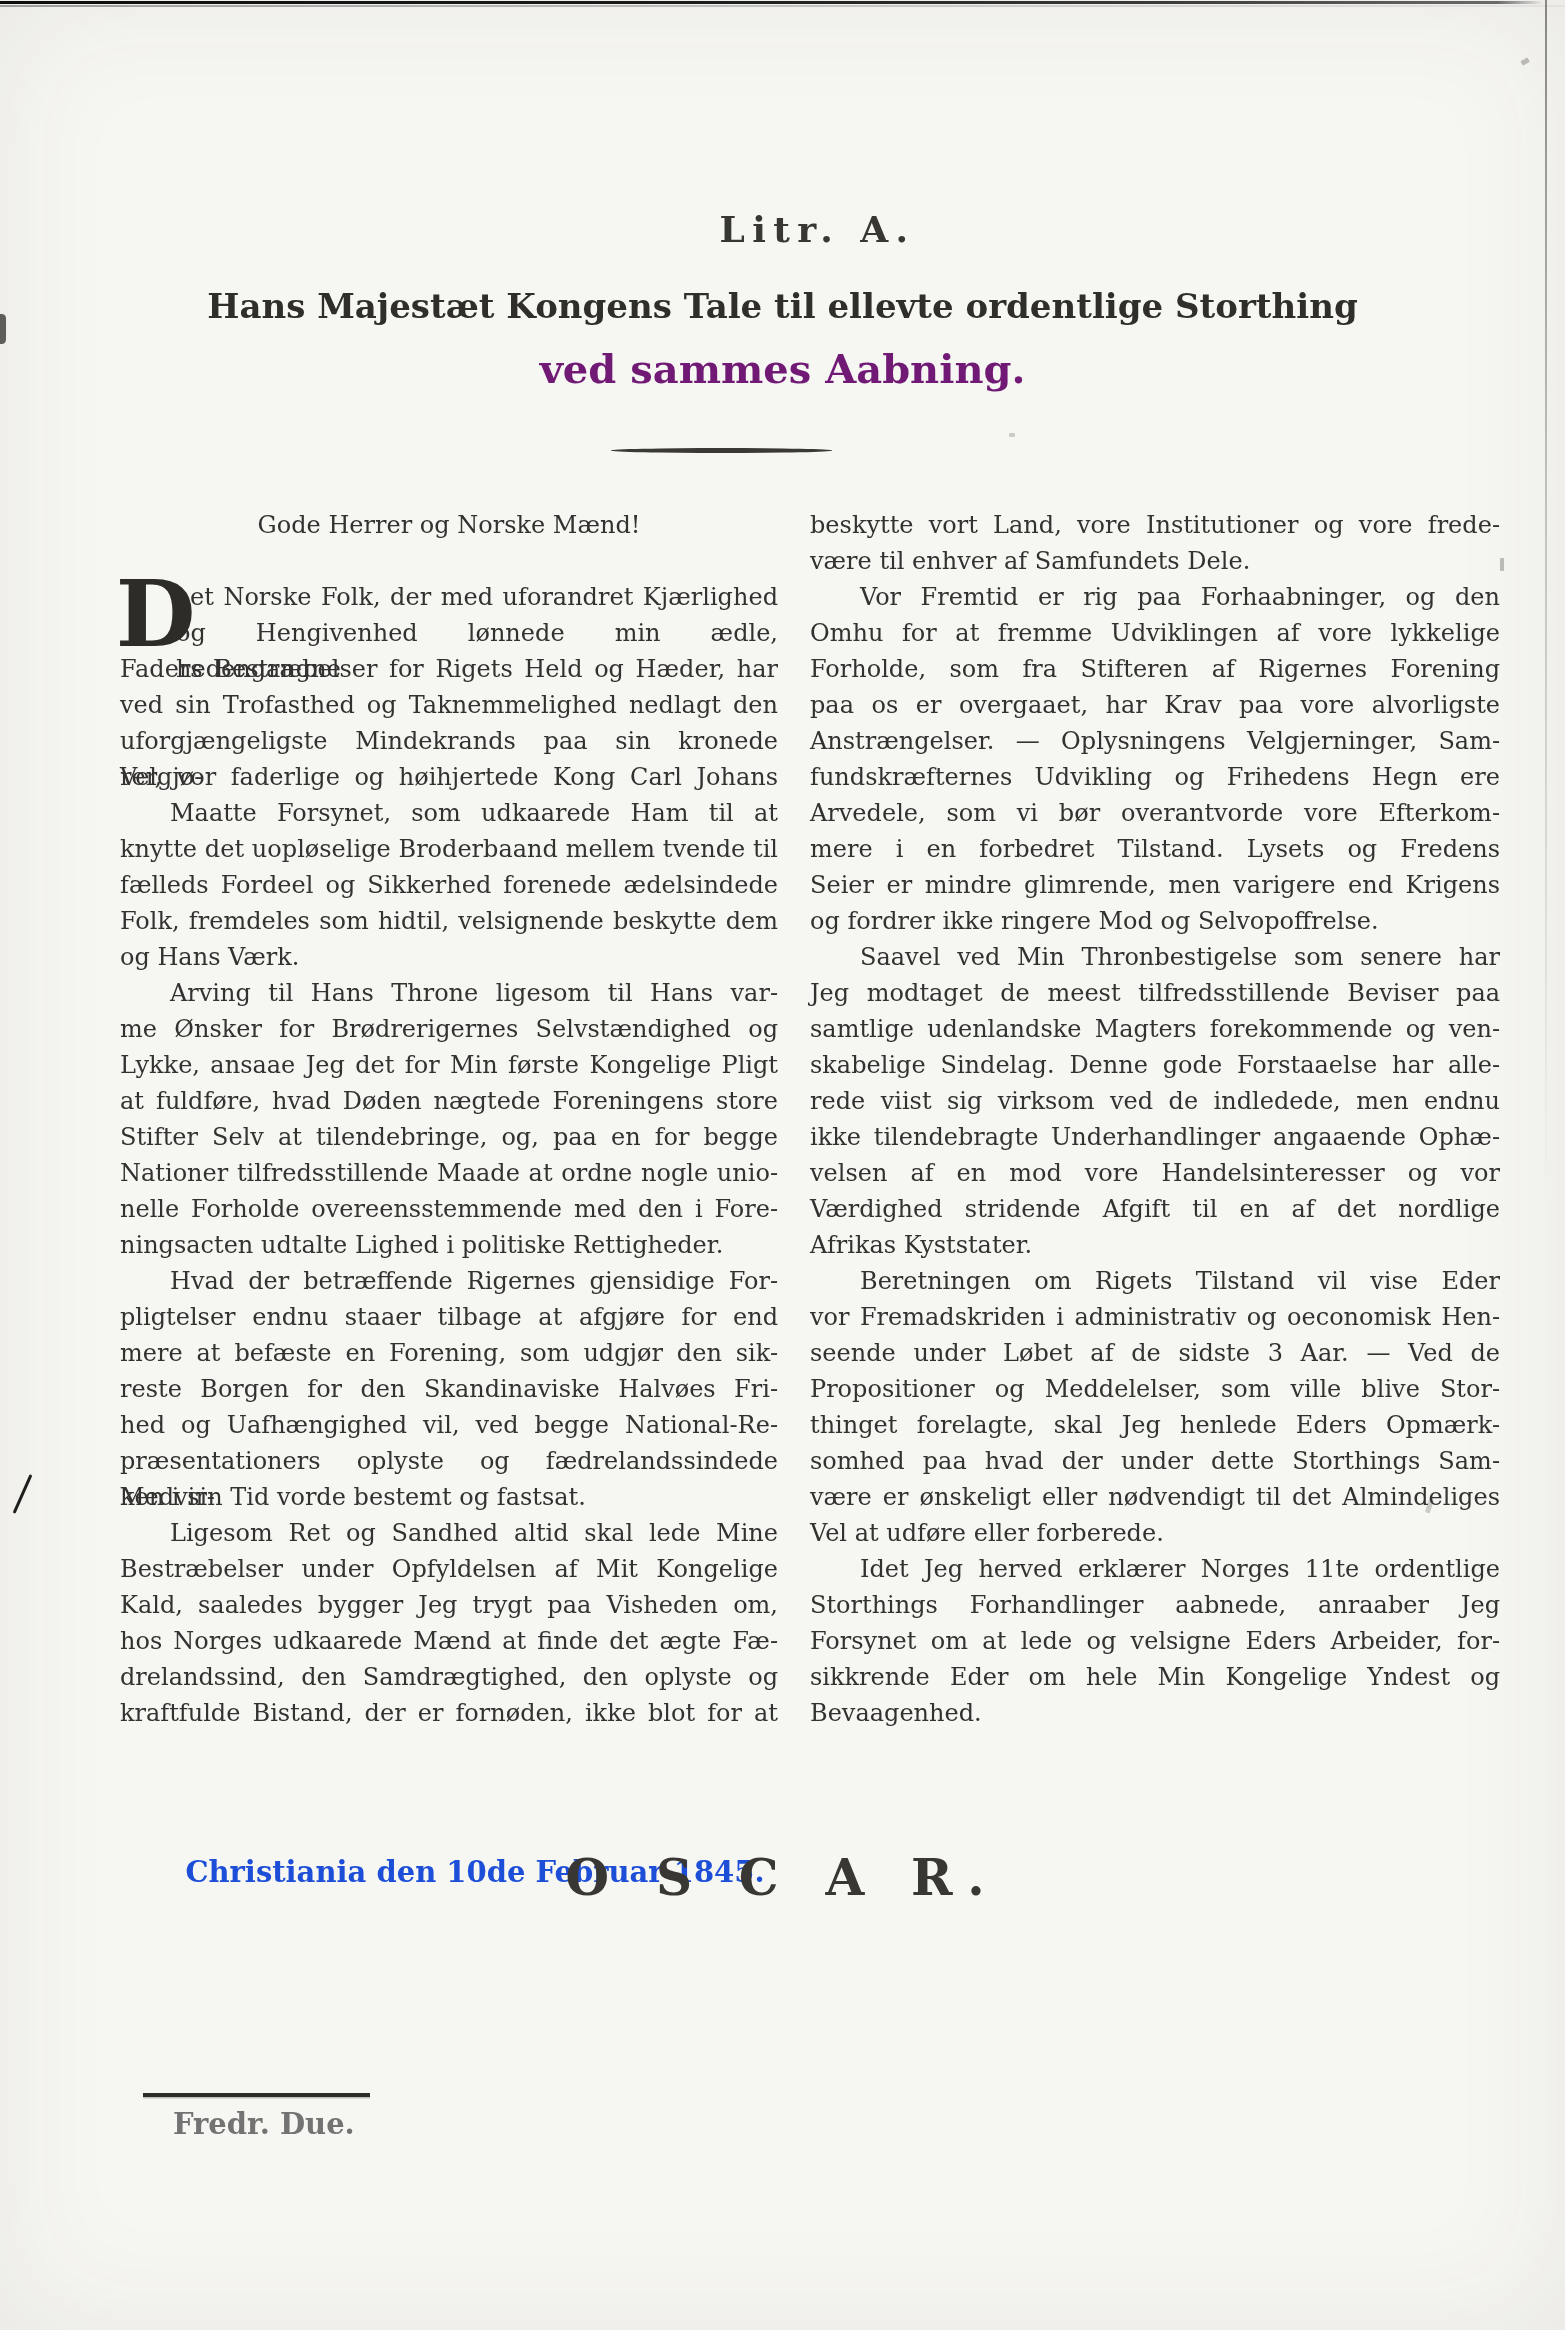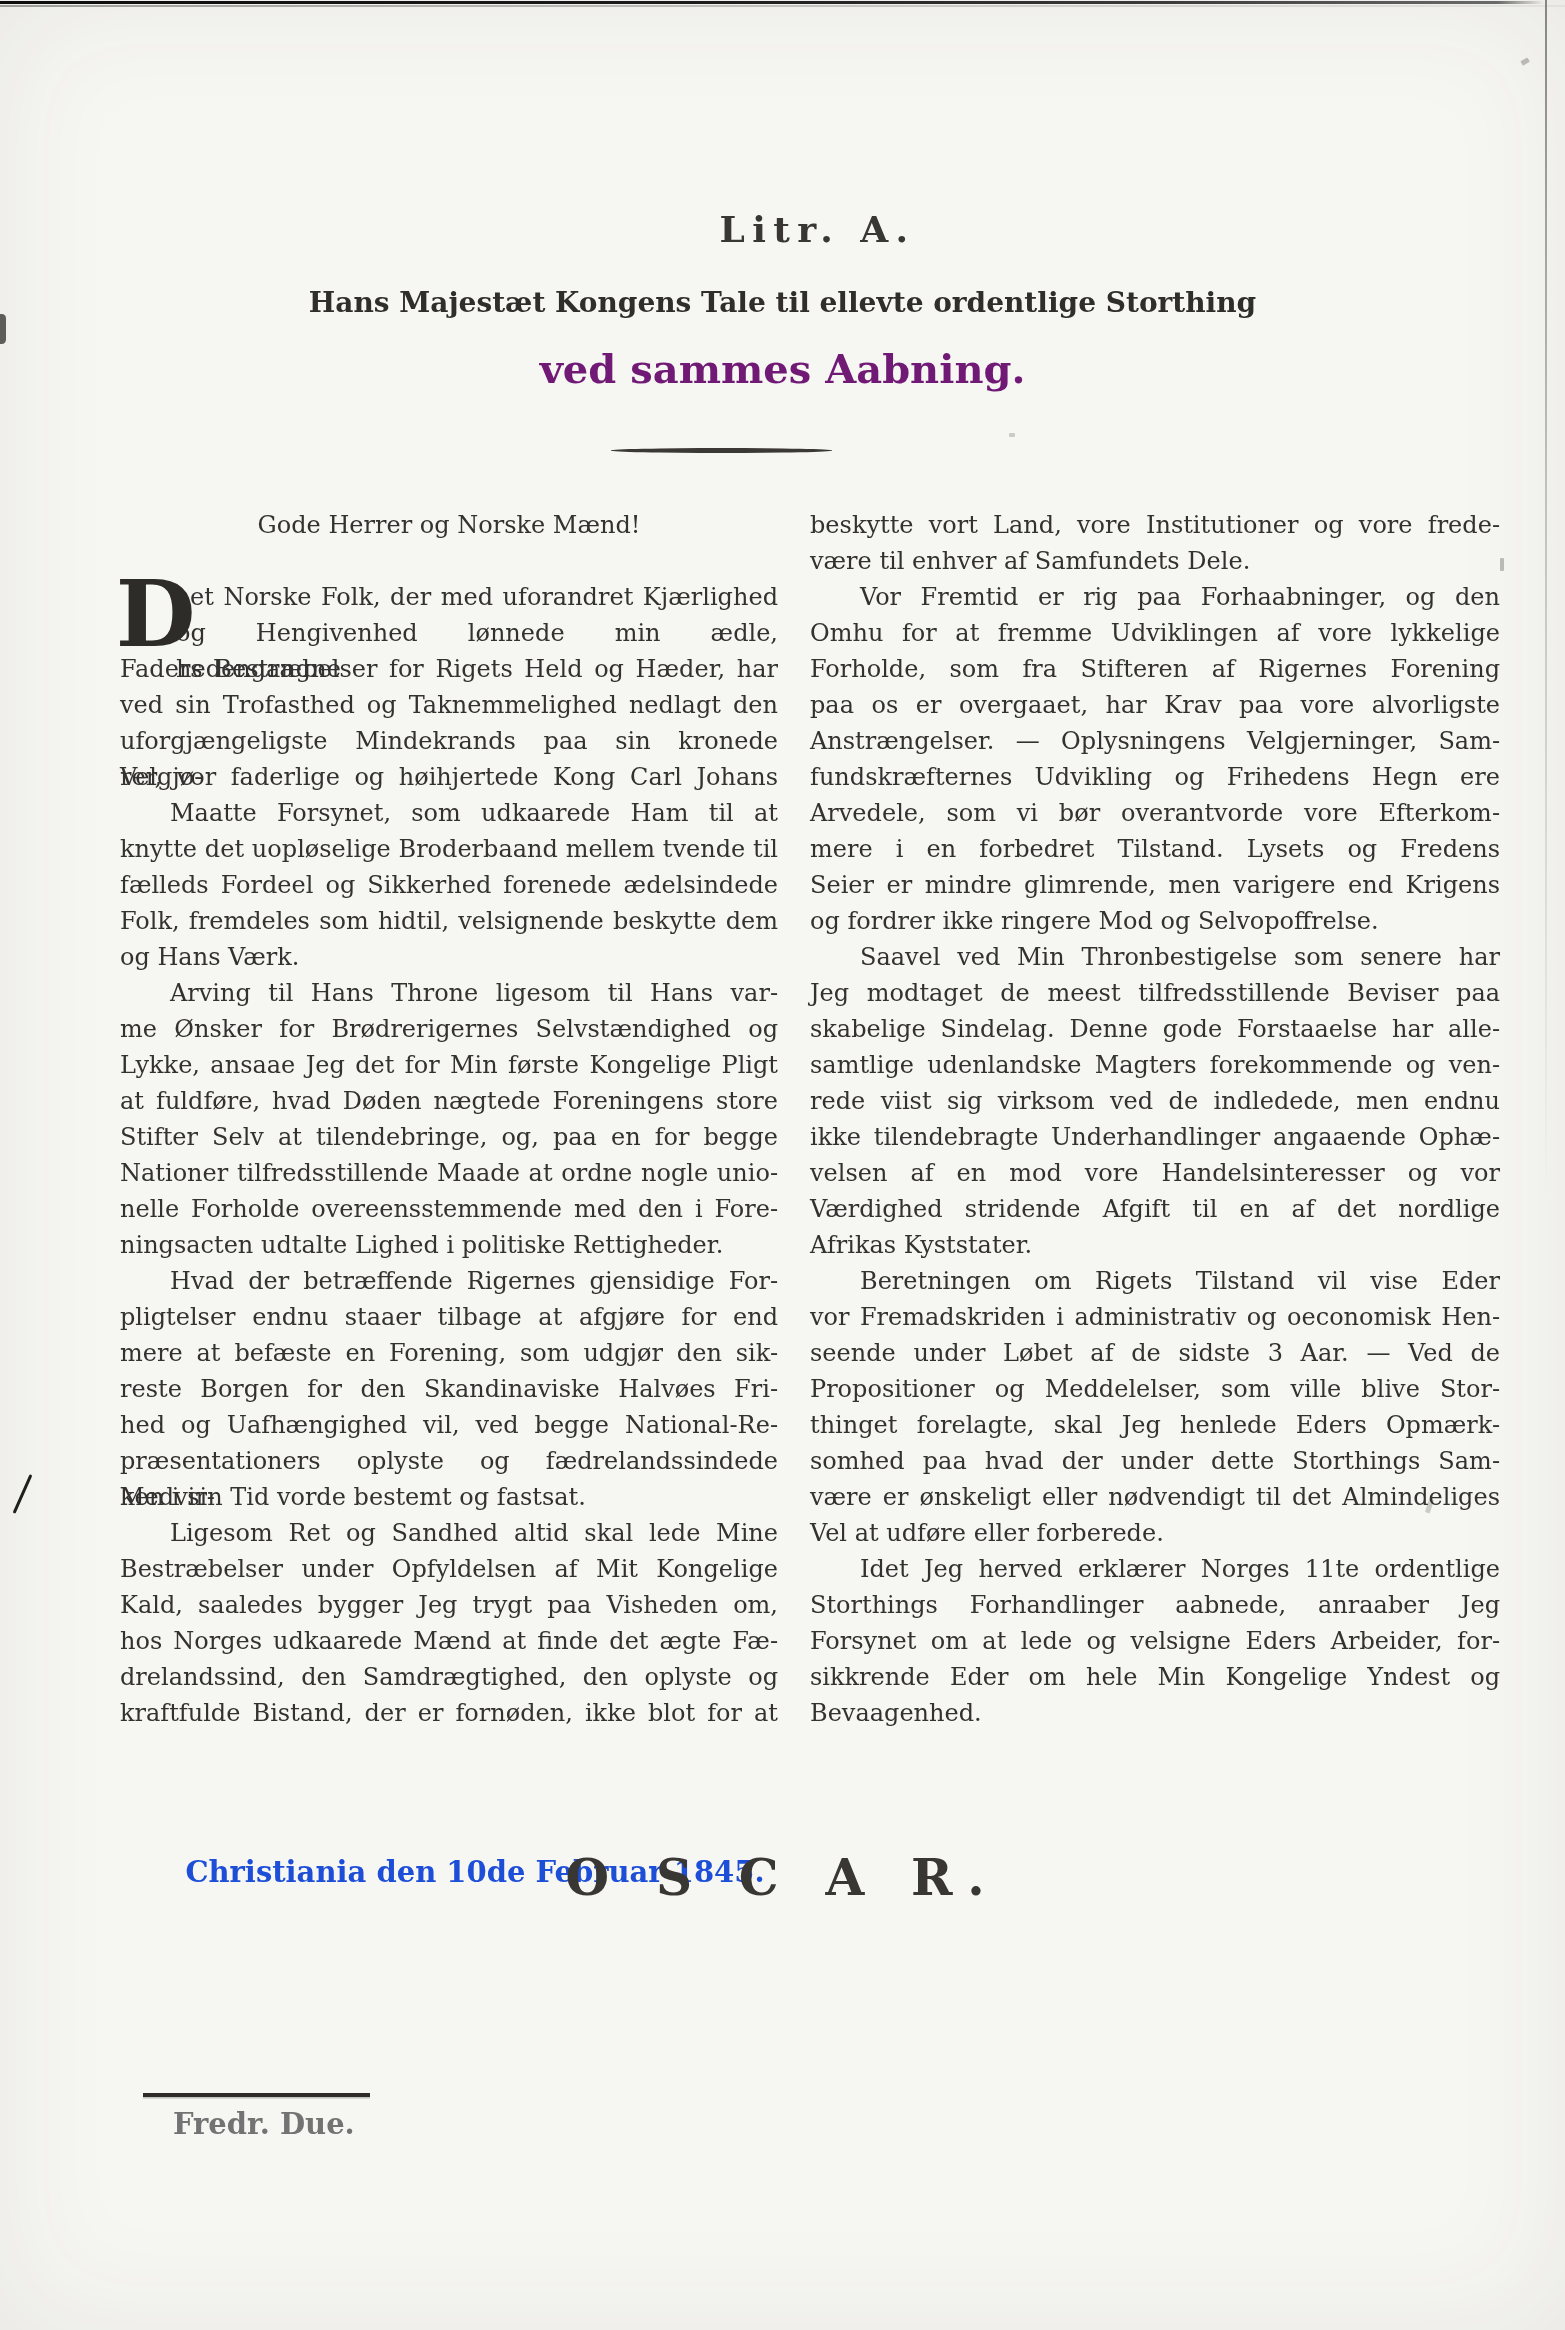--- a/index.html
+++ b/index.html
@@ -42,21 +42,21 @@
   .speck.s4 { left: 1009px; top: 433px; width: 6.3px; height: 3.7px; opacity: 0.4; }
 
   
   .litr {
     position: absolute; top: 208px; left: 0; width: 100%;
     text-align: center; font-size: 36px; font-weight: bold;
     letter-spacing: 7.4px; color: #393733; padding-left: 35px;
   }
   .title-l1 {
     position: absolute; top: 286px; left: 0; width: 100%;
-    text-align: center; font-size: 28px; font-weight: bold; color: #302e2b;
+    text-align: center; font-size: 34px; font-weight: bold; color: #302e2b;
     white-space: nowrap;
   }
   .title-l2 {
     position: absolute; top: 345px; left: 0; width: 100%;
     text-align: center; font-size: 40px; font-weight: bold; color: #701a75;
   }
   .heading-divider {
     position: absolute; top: 448px; left: 611px; width: 221px; height: 4.7px;
     background: #3b3936; border-radius: 50%;
   }
@@ -186,22 +186,22 @@
         <div class="line just">Anstrængelser. — Oplysningens Velgjerninger, Sam-</div>
         <div class="line just">fundskræfternes Udvikling og Frihedens Hegn ere</div>
         <div class="line just">Arvedele, som vi bør overantvorde vore Efterkom-</div>
         <div class="line just">mere i en forbedret Tilstand.  Lysets og Fredens</div>
         <div class="line just">Seier er mindre glimrende, men varigere end Krigens</div>
         <div class="line endline">og fordrer ikke ringere Mod og Selvopoffrelse.</div>
       </div>
       <div class="para">
         <div class="line just indent">Saavel ved Min Thronbestigelse som senere har</div>
         <div class="line just">Jeg modtaget de meest tilfredsstillende Beviser paa</div>
+        <div class="line just">samtlige udenlandske Magters forekommende og ven-</div>
         <div class="line just">skabelige Sindelag.  Denne gode Forstaaelse har alle-</div>
-        <div class="line just">samtlige udenlandske Magters forekommende og ven-</div>
         <div class="line just">rede viist sig virksom ved de indledede, men endnu</div>
         <div class="line just">ikke tilendebragte Underhandlinger angaaende Ophæ-</div>
         <div class="line just">velsen af en mod vore Handelsinteresser og vor</div>
         <div class="line just">Værdighed stridende Afgift til en af det nordlige</div>
         <div class="line endline">Afrikas Kyststater.</div>
       </div>
       <div class="para">
         <div class="line just indent">Beretningen om Rigets Tilstand vil vise Eder</div>
         <div class="line just">vor Fremadskriden i administrativ og oeconomisk Hen-</div>
         <div class="line just">seende under Løbet af de sidste 3 Aar. — Ved de</div>

